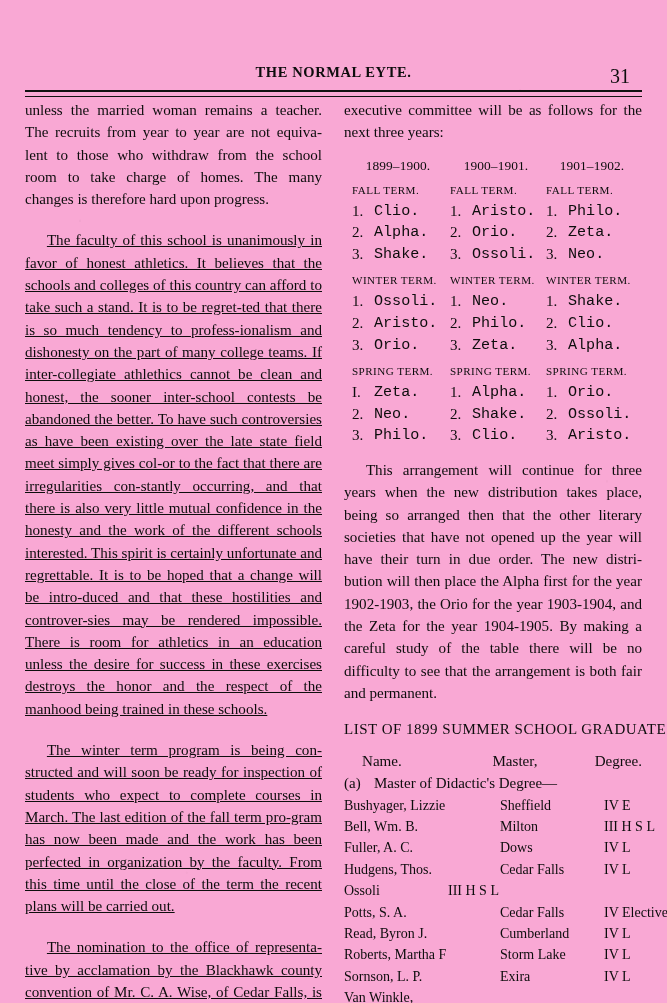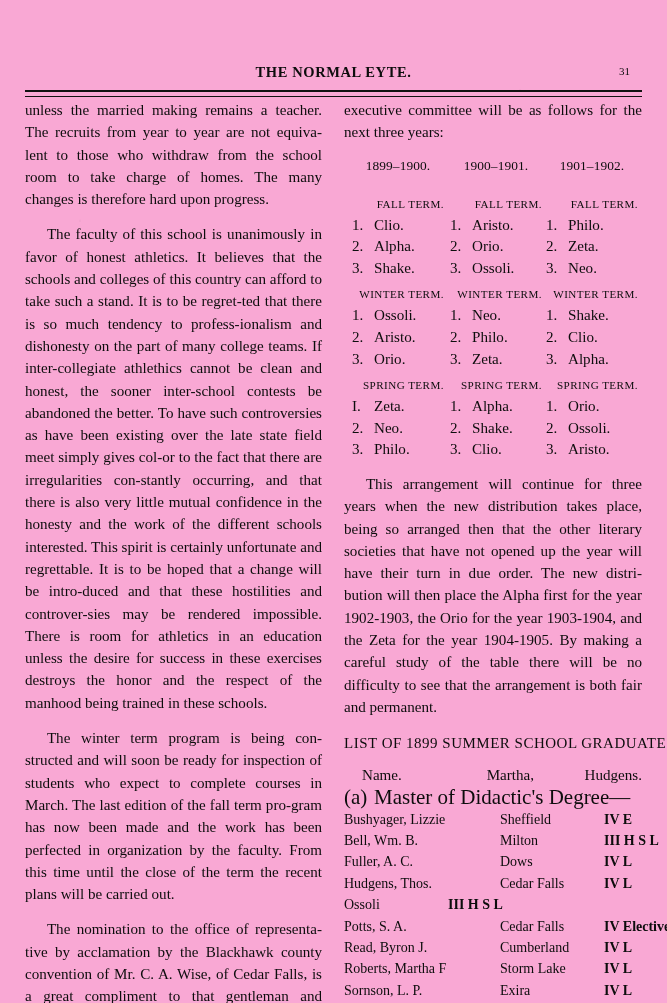--- a/index.html
+++ b/index.html
@@ -51,21 +51,21 @@
     font-weight: bold;
     font-size: 14.5px;
     letter-spacing: .6px;
     white-space: nowrap;
   }
   .masthead-folio {
     position: absolute;
     right: 12px;
     top: 1px;
     font-weight: normal;
-    font-size: 11px;
+    font-size: 20px;
   }
   .head-rule {
     position: absolute;
     top: 90px;
     left: 25px;
     width: 617px;
     height: 4px;
     border-top: 2px solid #111;
     border-bottom: 1px solid #111;
   }
@@ -85,58 +85,58 @@
   p.body-par {
     margin: 0 0 0 0;
     font-size: 15.1px;
     line-height: 22.3px;
     text-align: justify;
     text-justify: inter-word;
     hyphens: manual;
     text-indent: 1.45em;
   }
   p.body-par.noindent { text-indent: 0; }
-  p.body-par + p.body-par { margin-top: 13px; }
+  p.body-par + p.body-par { margin-top: 19px; text-decoration: underline; }
 
   
   .schedule {
     margin-top: 14px;
     display: flex;
     justify-content: space-between;
     padding: 0 4px 0 8px;
   }
   .sched-col { width: 92px; }
   .sched-year {
     text-align: center;
     font-size: 13.4px;
     letter-spacing: .1px;
     white-space: nowrap;
-    margin-bottom: 24px;
+    margin-bottom: 10px;
   }
   .term-head {
-    text-align: right;
+    text-align: left;
     font-size: 11.1px;
     letter-spacing: .45px;
     text-transform: uppercase;
     white-space: nowrap;
     margin: 9px 0 5px;
   }
   .sched-col .term-head:first-of-type { margin-top: 0; }
   .sched-row {
     display: flex;
     font-size: 15.1px;
     line-height: 21.6px;
     white-space: nowrap;
   }
   .sched-num {
     width: 22px;
     flex: none;
     text-align: left;
   }
-  .sched-name { flex: 1; }
+  .sched-name { flex: 1; font-family: Liberation Mono, monospace; }
   .sched-col.c2 { margin-left: 4px; }
   .sched-col.c3 { margin-left: 2px; }
 
   
   .grad-heading {
     margin-top: 17px;
     text-align: center;
     font-size: 15px;
     letter-spacing: .5px;
     text-transform: uppercase;
@@ -148,53 +148,53 @@
     font-size: 15.1px;
     line-height: 21px;
     padding-left: 18px;
     gap: 16px;
   }
   .gh-name { width: 138px; }
   .gh-addr { width: 104px; }
   .gh-course { flex: 1; }
 
   .grad-section {
-    font-size: 21px;
+    font-size: 15px;
     line-height: 21.4px;
     white-space: nowrap;
   }
   .grad-section-label { margin-top: 1px; }
   .gs-marker { display: inline-block; width: 30px; }
 
   .grad-row {
     display: flex;
     font-size: 14px;
     line-height: 21.4px;
     white-space: nowrap;
   }
   .g-name { width: 156px; flex: none; }
   .g-addr { width: 104px; flex: none; }
-  .g-course { flex: 1; font-weight: bold; }
+  .g-course { flex: 1; }
 </style>
 </head>
 <body>
 
 <div id="page">
 
   <div class="masthead">
     <div class="masthead-title">THE NORMAL EYTE.</div>
     <div class="masthead-folio">31</div>
   </div>
   <div class="head-rule"></div>
 
   <div class="columns">
 
     <div class="col">
       <div>
-          <p class="body-par noindent">unless the married making remains a teacher. The recruits from year to year are not equiva-lent to those who withdraw from the school room to take charge of homes. The many changes is therefore hard upon progress.</p>
+          <p class="body-par noindent">unless the married woman remains a teacher. The recruits from year to year are not equiva-lent to those who withdraw from the school room to take charge of homes. The many changes is therefore hard upon progress.</p>
           <p class="body-par">The faculty of this school is unanimously in favor of honest athletics. It believes that the schools and colleges of this country can afford to take such a stand. It is to be regret-ted that there is so much tendency to profess-ionalism and dishonesty on the part of many college teams. If inter-collegiate athlethics cannot be clean and honest, the sooner inter-school contests be abandoned the better. To have such controversies as have been existing over the late state field meet simply gives col-or to the fact that there are irregularities con-stantly occurring, and that there is also very little mutual confidence in the honesty and the work of the different schools interested. This spirit is certainly unfortunate and regrettable. It is to be hoped that a change will be intro-duced and that these hostilities and controver-sies may be rendered impossible. There is room for athletics in an education unless the desire for success in these exercises destroys the honor and the respect of the manhood being trained in these schools.</p>
           <p class="body-par">The winter term program is being con-structed and will soon be ready for inspection of students who expect to complete courses in March. The last edition of the fall term pro-gram has now been made and the work has been perfected in organization by the faculty. From this time until the close of the term the recent plans will be carried out.</p>
           <p class="body-par">The nomination to the office of representa-tive by acclamation by the Blackhawk county convention of Mr. C. A. Wise, of Cedar Falls, is a great compliment to that gentleman and guarantees that the interests of this represen-tative district will be well cared for in the next legislature. The present Normal school as well as the proposed new Normal schools will receive the attention that they each deserve.</p>
         </div>
     </div>
 
     <div class="col">
       <p class="body-par noindent">executive committee will be as follows for the next three years:</p>
 
       <div class="schedule">
@@ -325,22 +325,22 @@
             </div>
           </div>
         </div>
 
       <p class="body-par" style="margin-top:12px">This arrangement will continue for three years when the new distribution takes place, being so arranged then that the other literary societies that have not opened up the year will have their turn in due order. The new distri-bution will then place the Alpha first for the year 1902-1903, the Orio for the year 1903-1904, and the Zeta for the year 1904-1905. By making a careful study of the table there will be no difficulty to see that the arrangement is both fair and permanent.</p>
 
       <div class="grad-heading">LIST OF 1899 SUMMER SCHOOL GRADUATES.</div>
 
       <div class="grad-colheads">
         <span class="gh-name">Name.</span>
-        <span class="gh-addr">Martha,</span>
-        <span class="gh-course">Hudgens.</span>
+        <span class="gh-addr">Master,</span>
+        <span class="gh-course">Degree.</span>
       </div>
 
       <div>
           <div class="grad-section grad-section-label"><span class="gs-marker">(a)</span><span>Master of Didactic's Degree—</span></div>
           <div class="grad-row">
             <span class="g-name">Bushyager, Lizzie</span>
             <span class="g-addr">Sheffield</span>
             <span class="g-course">IV E</span>
           </div>
           <div class="grad-row">

